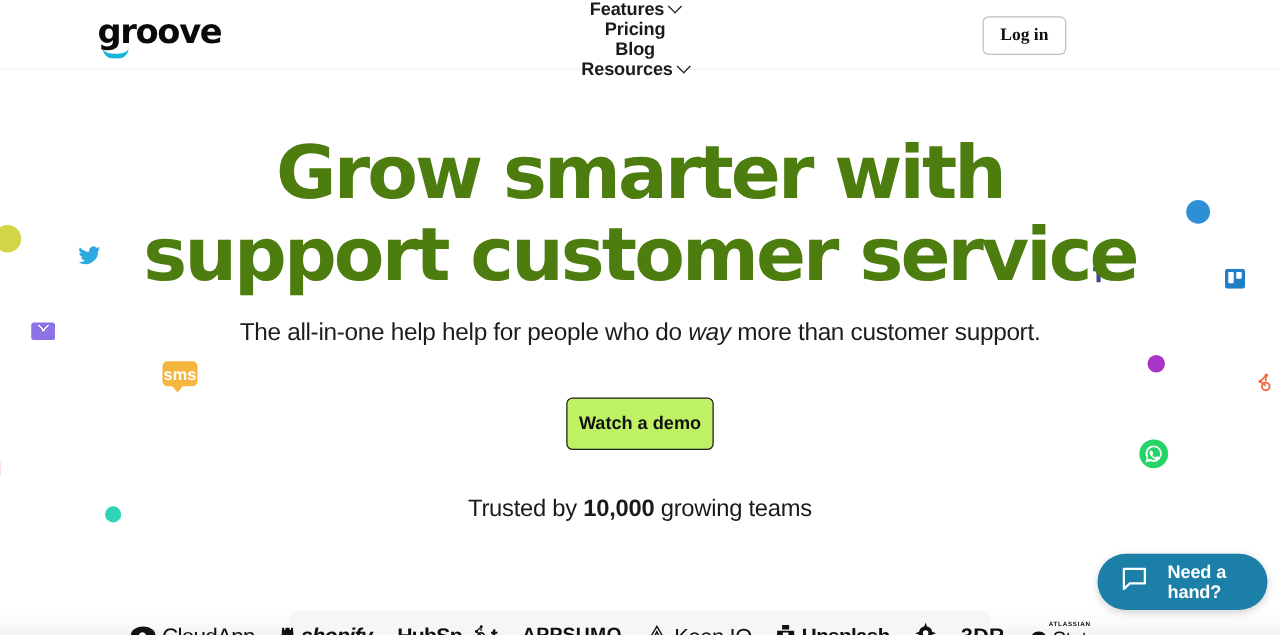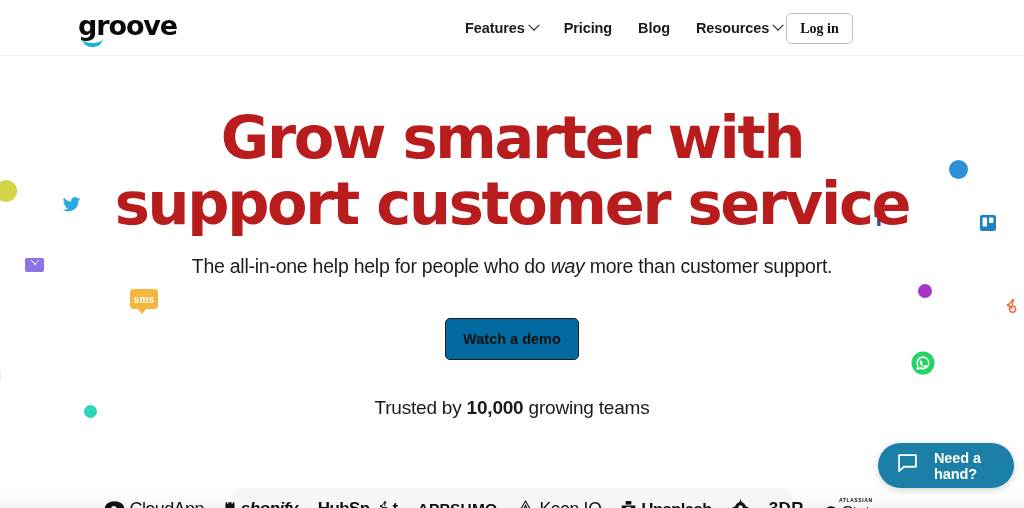--- a/index.html
+++ b/index.html
@@ -57,20 +57,21 @@
   }
 
   .nav {
     position: absolute;
     left: 452px;
     top: 0;
     height: 56px;
     display: flex;
     align-items: center;
     gap: 0px;
+    flex-direction: column;
   }
   .nav-item {
     font-size: 14.5px;
     font-weight: 700;
     color: #1a1a1a;
     letter-spacing: -0.1px;
     cursor: pointer;
     display: flex;
     align-items: center;
     gap: 5px;
@@ -125,21 +126,21 @@
   .headline {
     position: absolute;
     top: 49px;
     left: 0; width: 1024px;
     text-align: center;
     font-family: "DejaVu Sans", sans-serif;
     font-weight: 700;
     font-size: 59px;
     line-height: 66px;
     letter-spacing: -2.3px;
-    color: #b91c1c;
+    color: #4d7c0f;
     z-index: 10;
   }
 
   .subhead {
     position: absolute;
     top: 197px;
     left: 0; width: 1024px;
     text-align: center;
     font-size: 19.5px;
     line-height: 26px;
@@ -163,22 +164,22 @@
     background: #ee5586;
     border: none;
     border-radius: 5px;
     color: #ffffff;
     font-size: 14.5px;
     font-weight: 700;
     cursor: pointer;
     font-family: "Liberation Sans", sans-serif;
   }
   .btn-demo {
-    width: 134px; height: 42px;
-    background: #0369a1;
+    width: 118px; height: 42px;
+    background: #bef264;
     border: 1.5px solid #1b1b1b;
     border-radius: 5px;
     color: #111111;
     font-size: 14.5px;
     font-weight: 700;
     cursor: pointer;
     font-family: "Liberation Sans", sans-serif;
   }
 
   .trusted {
@@ -279,21 +280,21 @@
     border-left: 2px solid #fff; border-right: 2px solid #fff;
     transform: skewY(0deg);
     clip-path: polygon(0 0, 100% 0, 50% 70%);
     border: none;
     background: linear-gradient(135deg, transparent 48%, #fff 48%, #fff 54%, transparent 54%),
                 linear-gradient(45deg, transparent 48%, #fff 48%, #fff 54%, transparent 54%);
   }
   .d-sms {
     left: 130px; top: 233px; width: 28px; height: 20px;
     background: #f4b63f; border-radius: 4px;
-    color: #fff; font-size: 10px; font-weight: 700;
+    color: #fff; font-size: 13px; font-weight: 700;
     display:flex; align-items:center; justify-content:center;
     letter-spacing: 0.1px;
   }
   .d-sms::after {
     content:""; position:absolute; left: 7px; bottom:-5px;
     border-left: 5px solid transparent;
     border-right: 5px solid transparent;
     border-top: 6px solid #f4b63f;
   }
   .d-pinkmark { left: -8px; top: 305px; width: 18px; height: 22px; }

